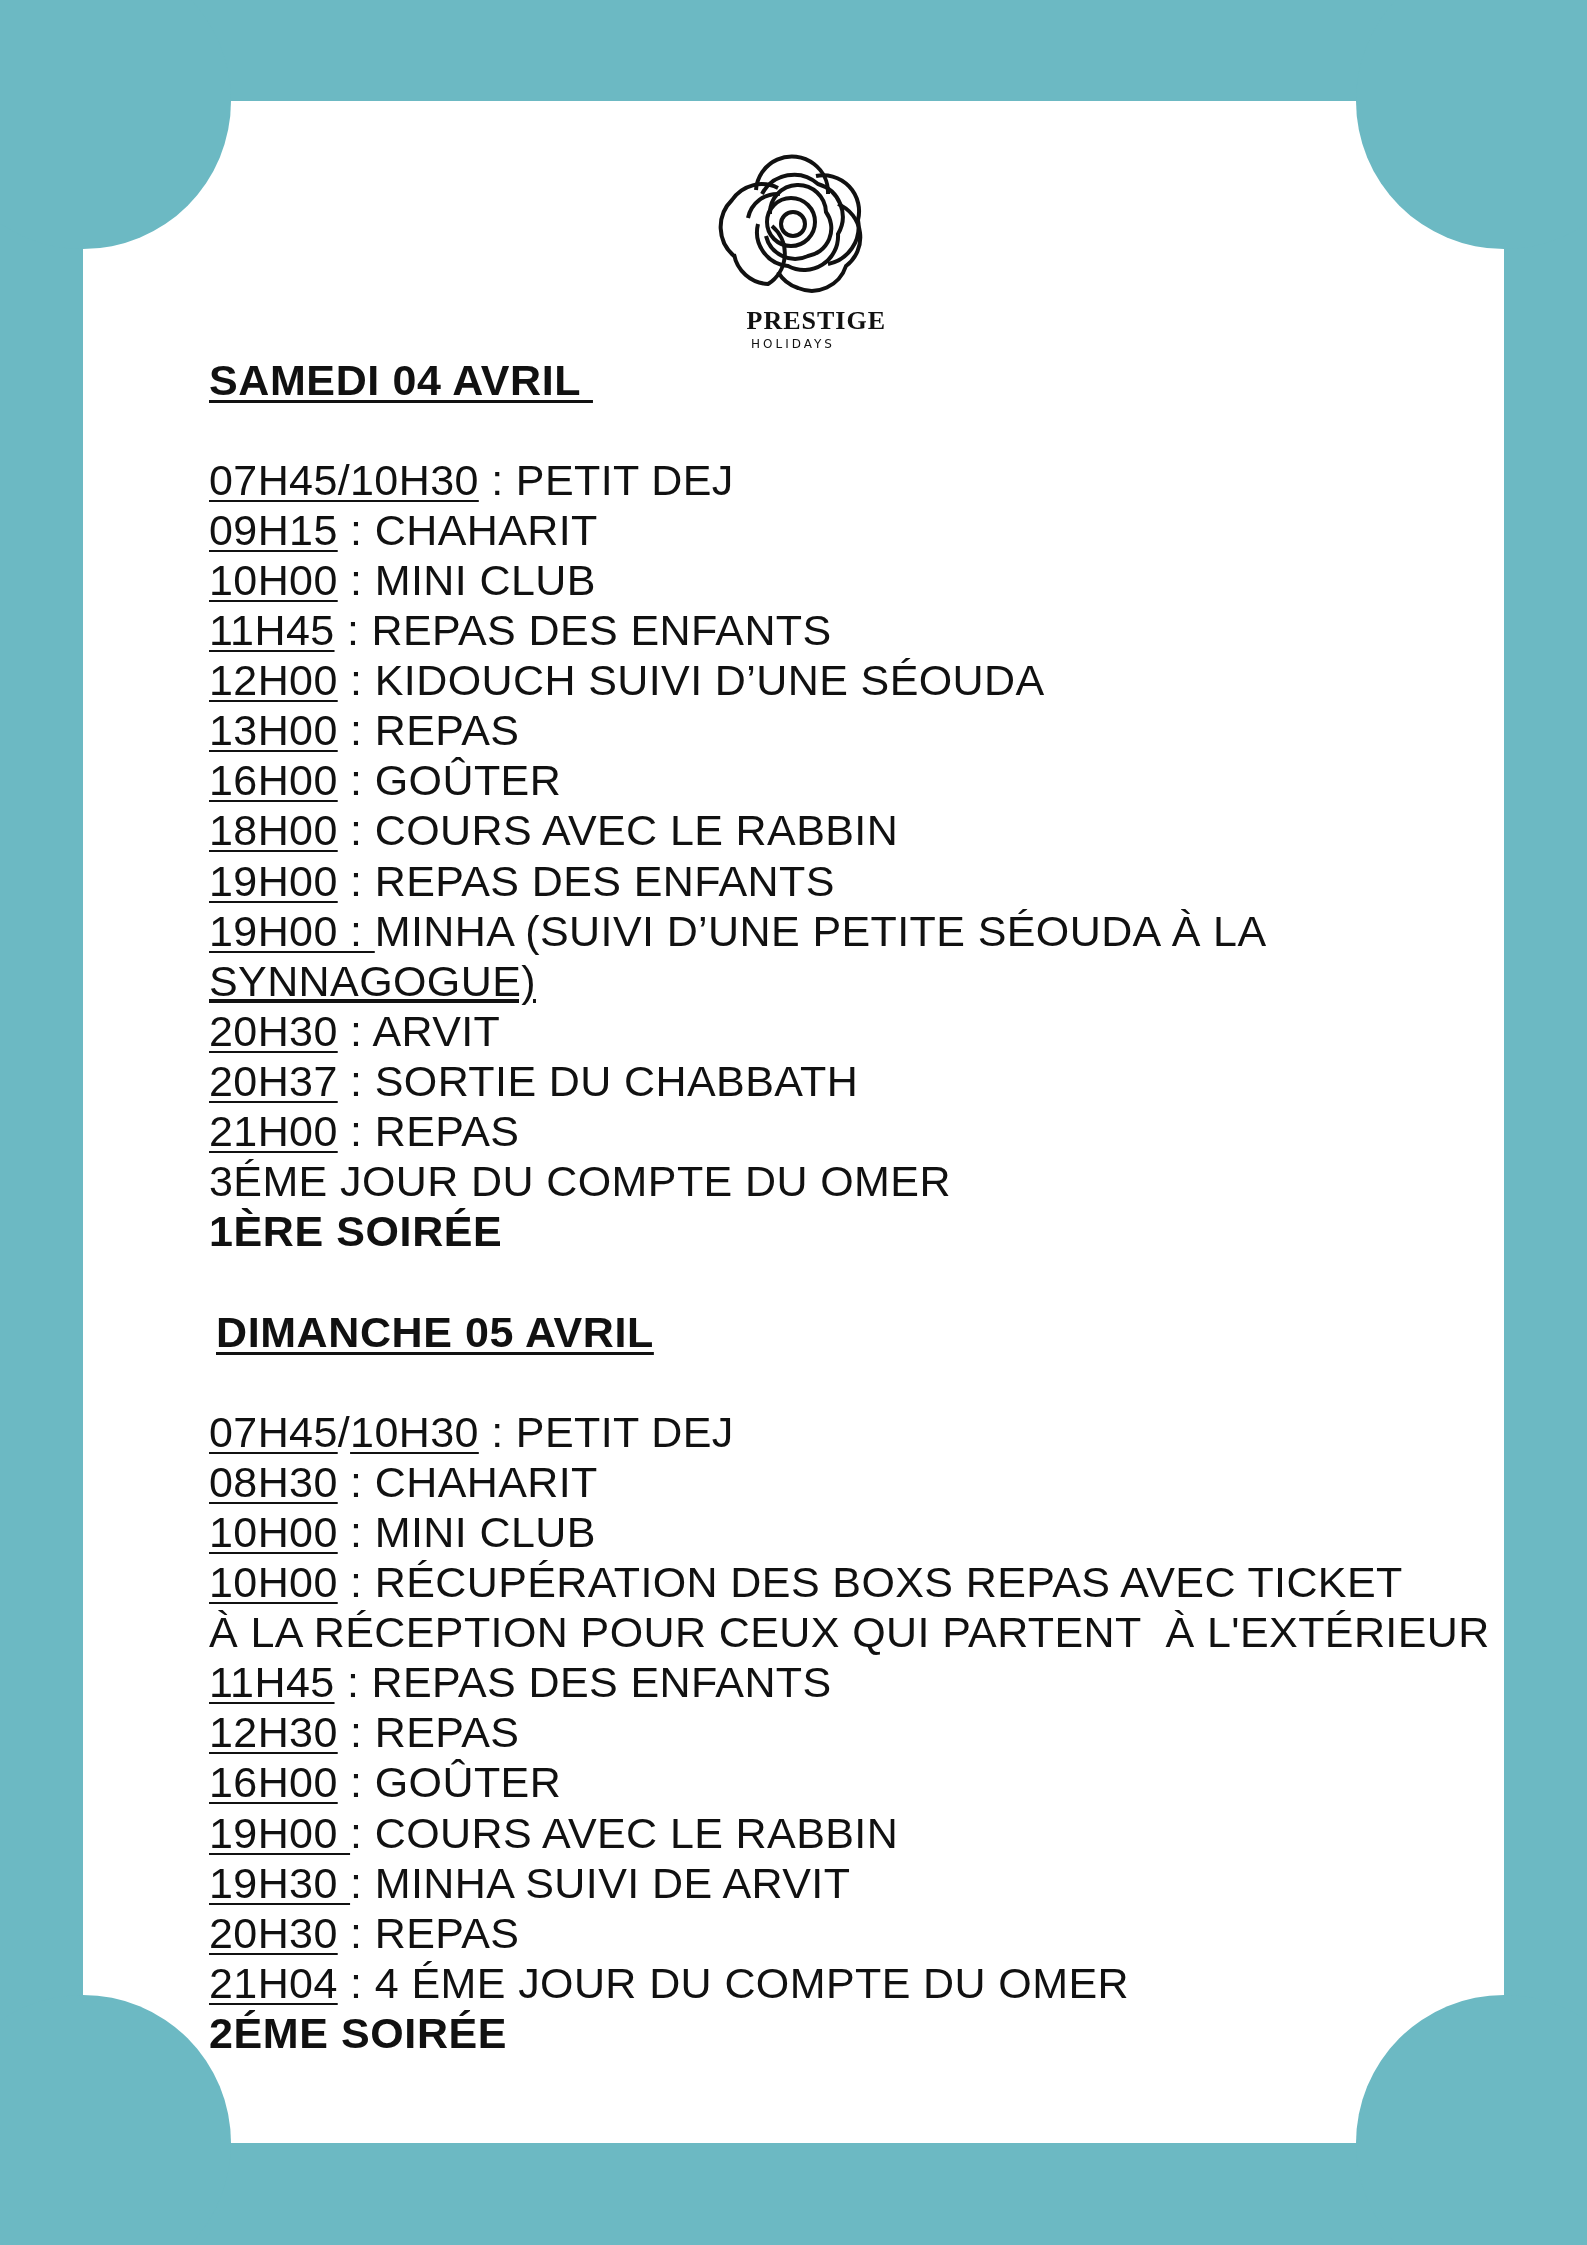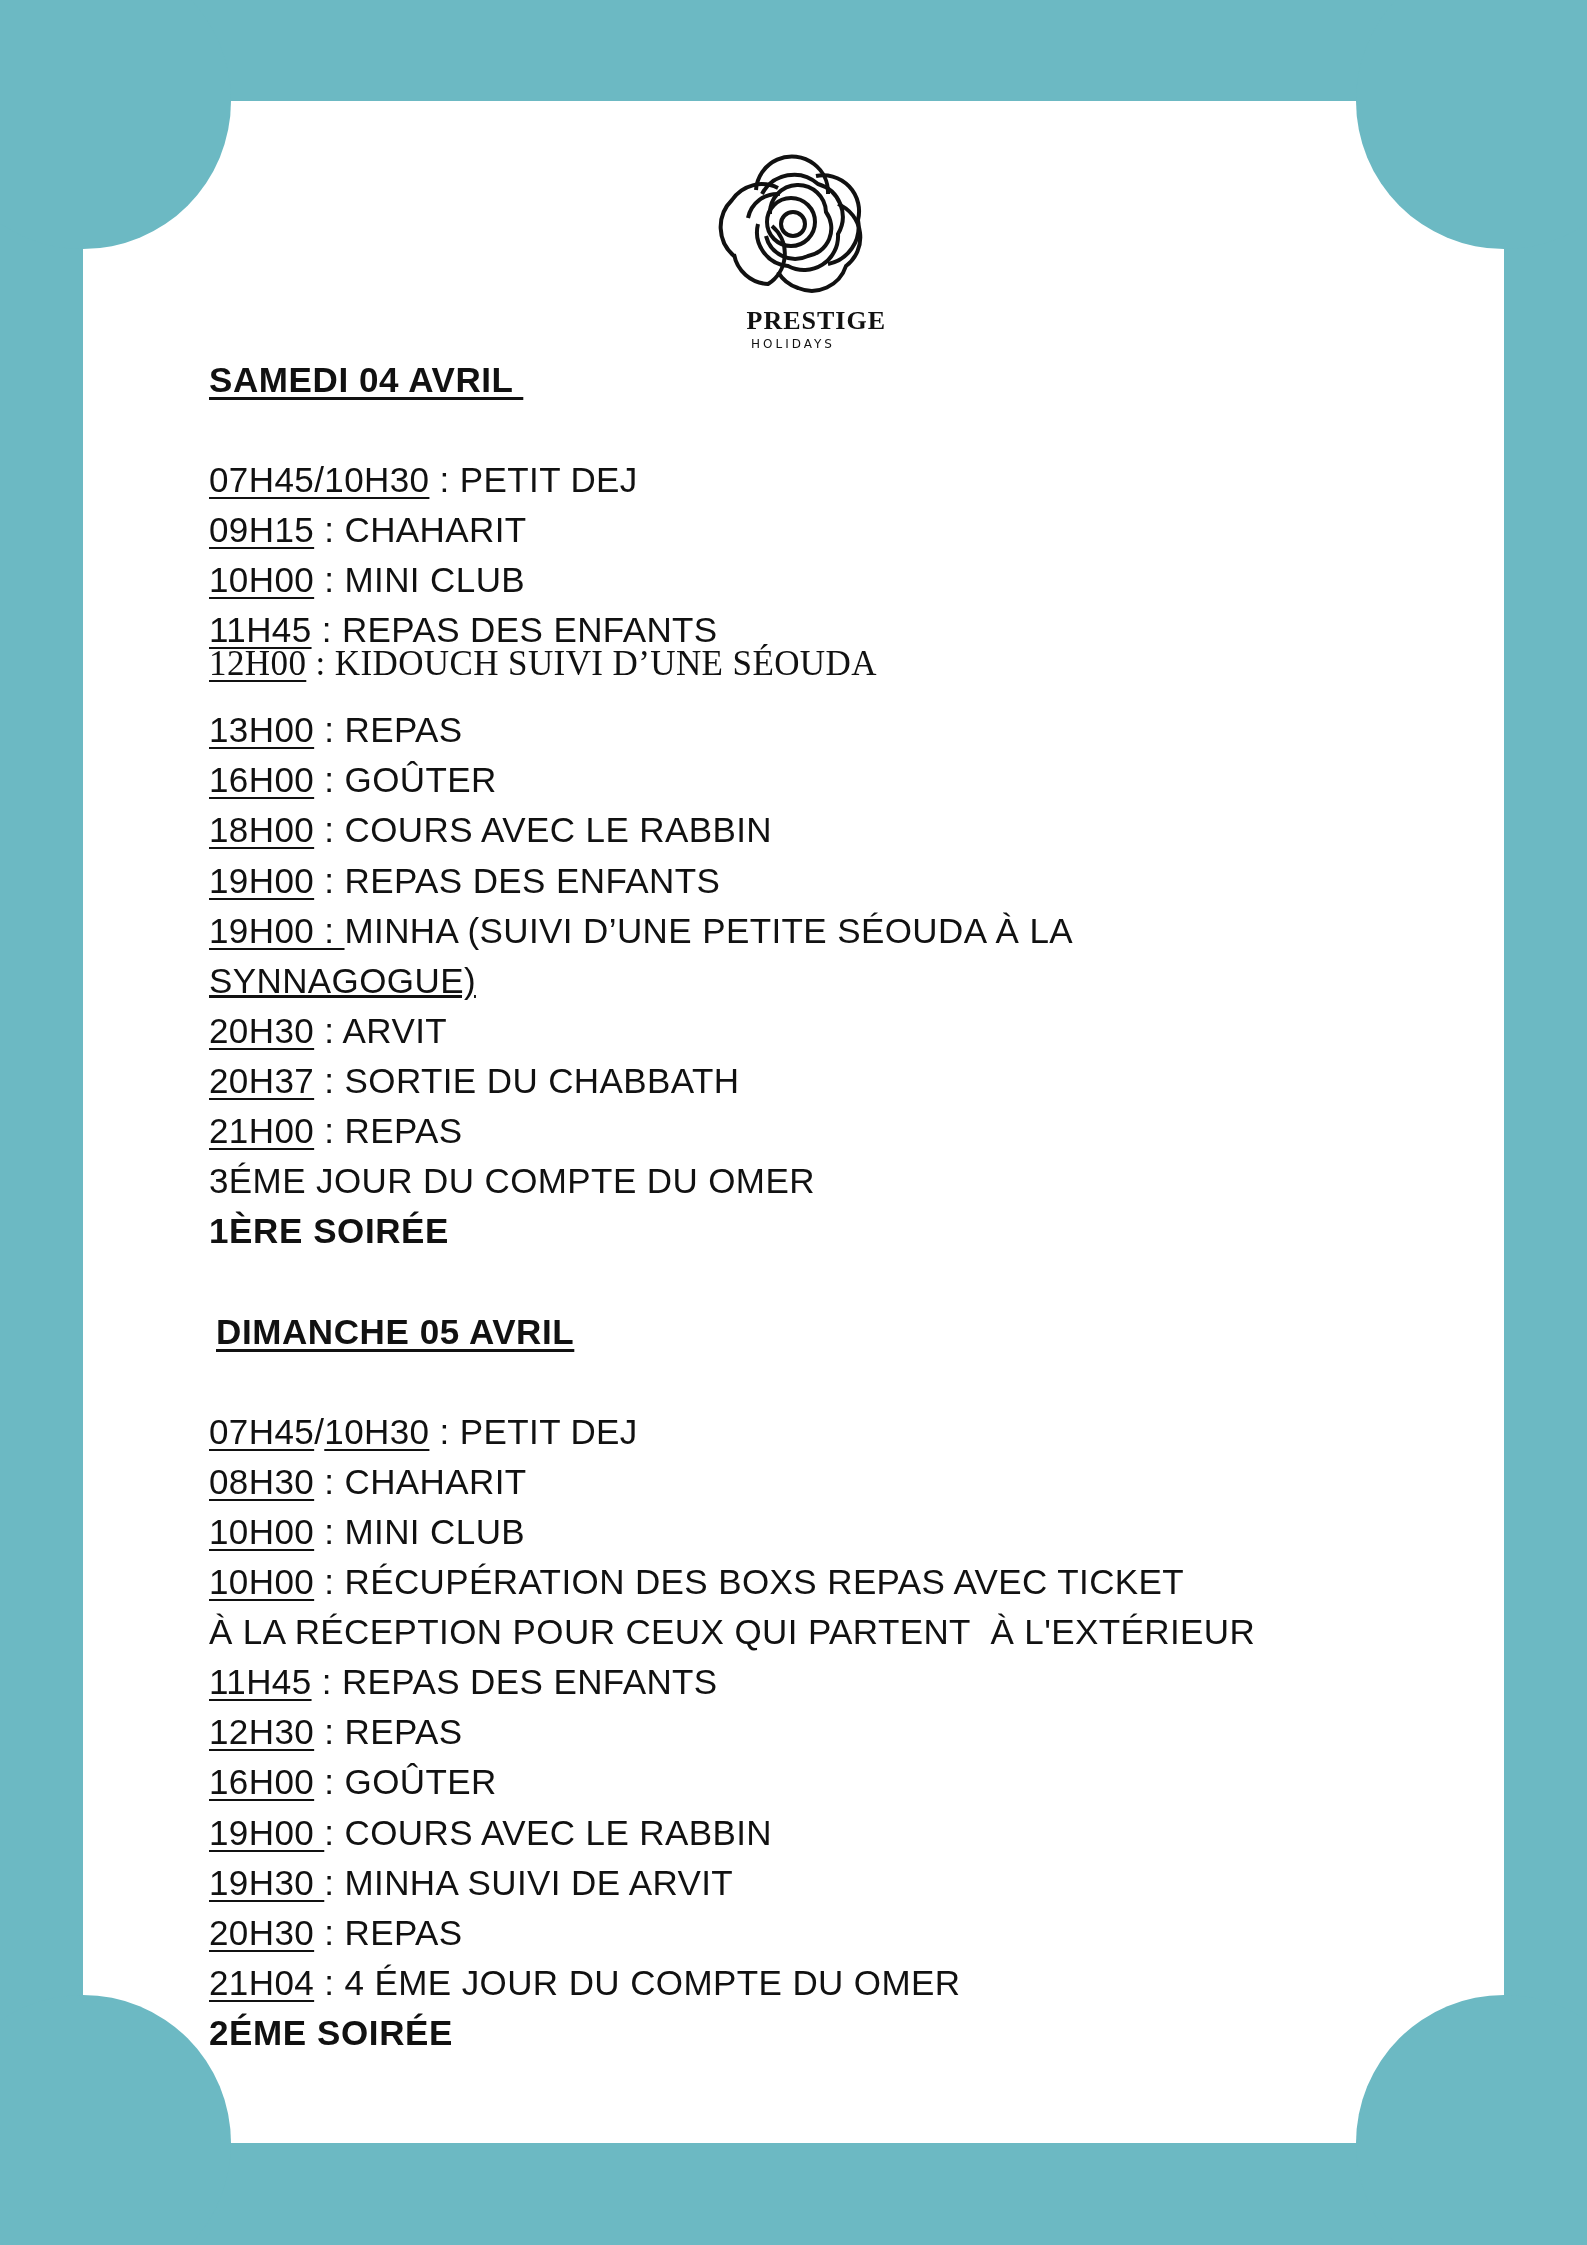--- a/index.html
+++ b/index.html
@@ -31,21 +31,21 @@
     position: absolute; left: 0; top: 187px; width: 186px; text-align: center;
     font-family: "DejaVu Sans", sans-serif;
     font-size: 12px; letter-spacing: 3px; color: #111;
   }
   .content {
     position: absolute; left: 209px; top: 0; width: 1280px;
   }
   .line {
     position: absolute; left: 0;
     height: 50px; line-height: 50px;
-    font-size: 35px; color: #111;
+    font-size: 43px; color: #111;
     white-space: pre; letter-spacing: 0.4px;
   }
   .line.heading, .line.bold {
     font-weight: bold; letter-spacing: 0.6px;
   }
   .line.heading .txt { text-decoration: underline; text-decoration-thickness: 3px; text-underline-offset: 5px; }
   .u { text-decoration: underline; text-decoration-thickness: 2px; text-underline-offset: 5px; }
 </style>
 </head>
 <body>
@@ -77,21 +77,21 @@
 </div>
 
 <div class="content">
 
   <div class="line heading" style="top:355px;"><span class="txt">SAMEDI 04 AVRIL </span></div>
 
   <div class="line" style="top:455px;"><span class="u">07H45/10H30</span><span> : </span><span>PETIT DEJ</span></div>
   <div class="line" style="top:505px;"><span class="u">09H15</span><span> : </span><span>CHAHARIT</span></div>
   <div class="line" style="top:555px;"><span class="u">10H00</span><span> : </span><span>MINI CLUB</span></div>
   <div class="line" style="top:605px;"><span class="u">11H45</span><span> : </span><span>REPAS DES ENFANTS</span></div>
-  <div class="line" style="top:639px;font-family:Liberation Serif, serif;"><span class="u">12H00</span><span> : </span><span>KIDOUCH SUIVI D’UNE SÉOUDA</span></div>
+  <div class="line" style="top:655px;"><span class="u">12H00</span><span> : </span><span>KIDOUCH SUIVI D’UNE SÉOUDA</span></div>
   <div class="line" style="top:705px;"><span class="u">13H00</span><span> : </span><span>REPAS</span></div>
   <div class="line" style="top:755px;"><span class="u">16H00</span><span> : </span><span>GOÛTER</span></div>
   <div class="line" style="top:805px;"><span class="u">18H00</span><span> : </span><span>COURS AVEC LE RABBIN</span></div>
   <div class="line" style="top:856px;"><span class="u">19H00</span><span> : </span><span>REPAS DES ENFANTS</span></div>
   <div class="line" style="top:906px;"><span class="u">19H00 : </span><span></span><span>MINHA (SUIVI D’UNE PETITE SÉOUDA À LA</span></div>
   <div class="line" style="top:956px;text-decoration:underline;"><span>SYNNAGOGUE)</span></div>
   <div class="line" style="top:1006px;"><span class="u">20H30</span><span> : </span><span>ARVIT</span></div>
   <div class="line" style="top:1056px;"><span class="u">20H37</span><span> : </span><span>SORTIE DU CHABBATH</span></div>
   <div class="line" style="top:1106px;"><span class="u">21H00</span><span> : </span><span>REPAS</span></div>
   <div class="line" style="top:1156px;"><span>3ÉME JOUR DU COMPTE DU OMER</span></div>

